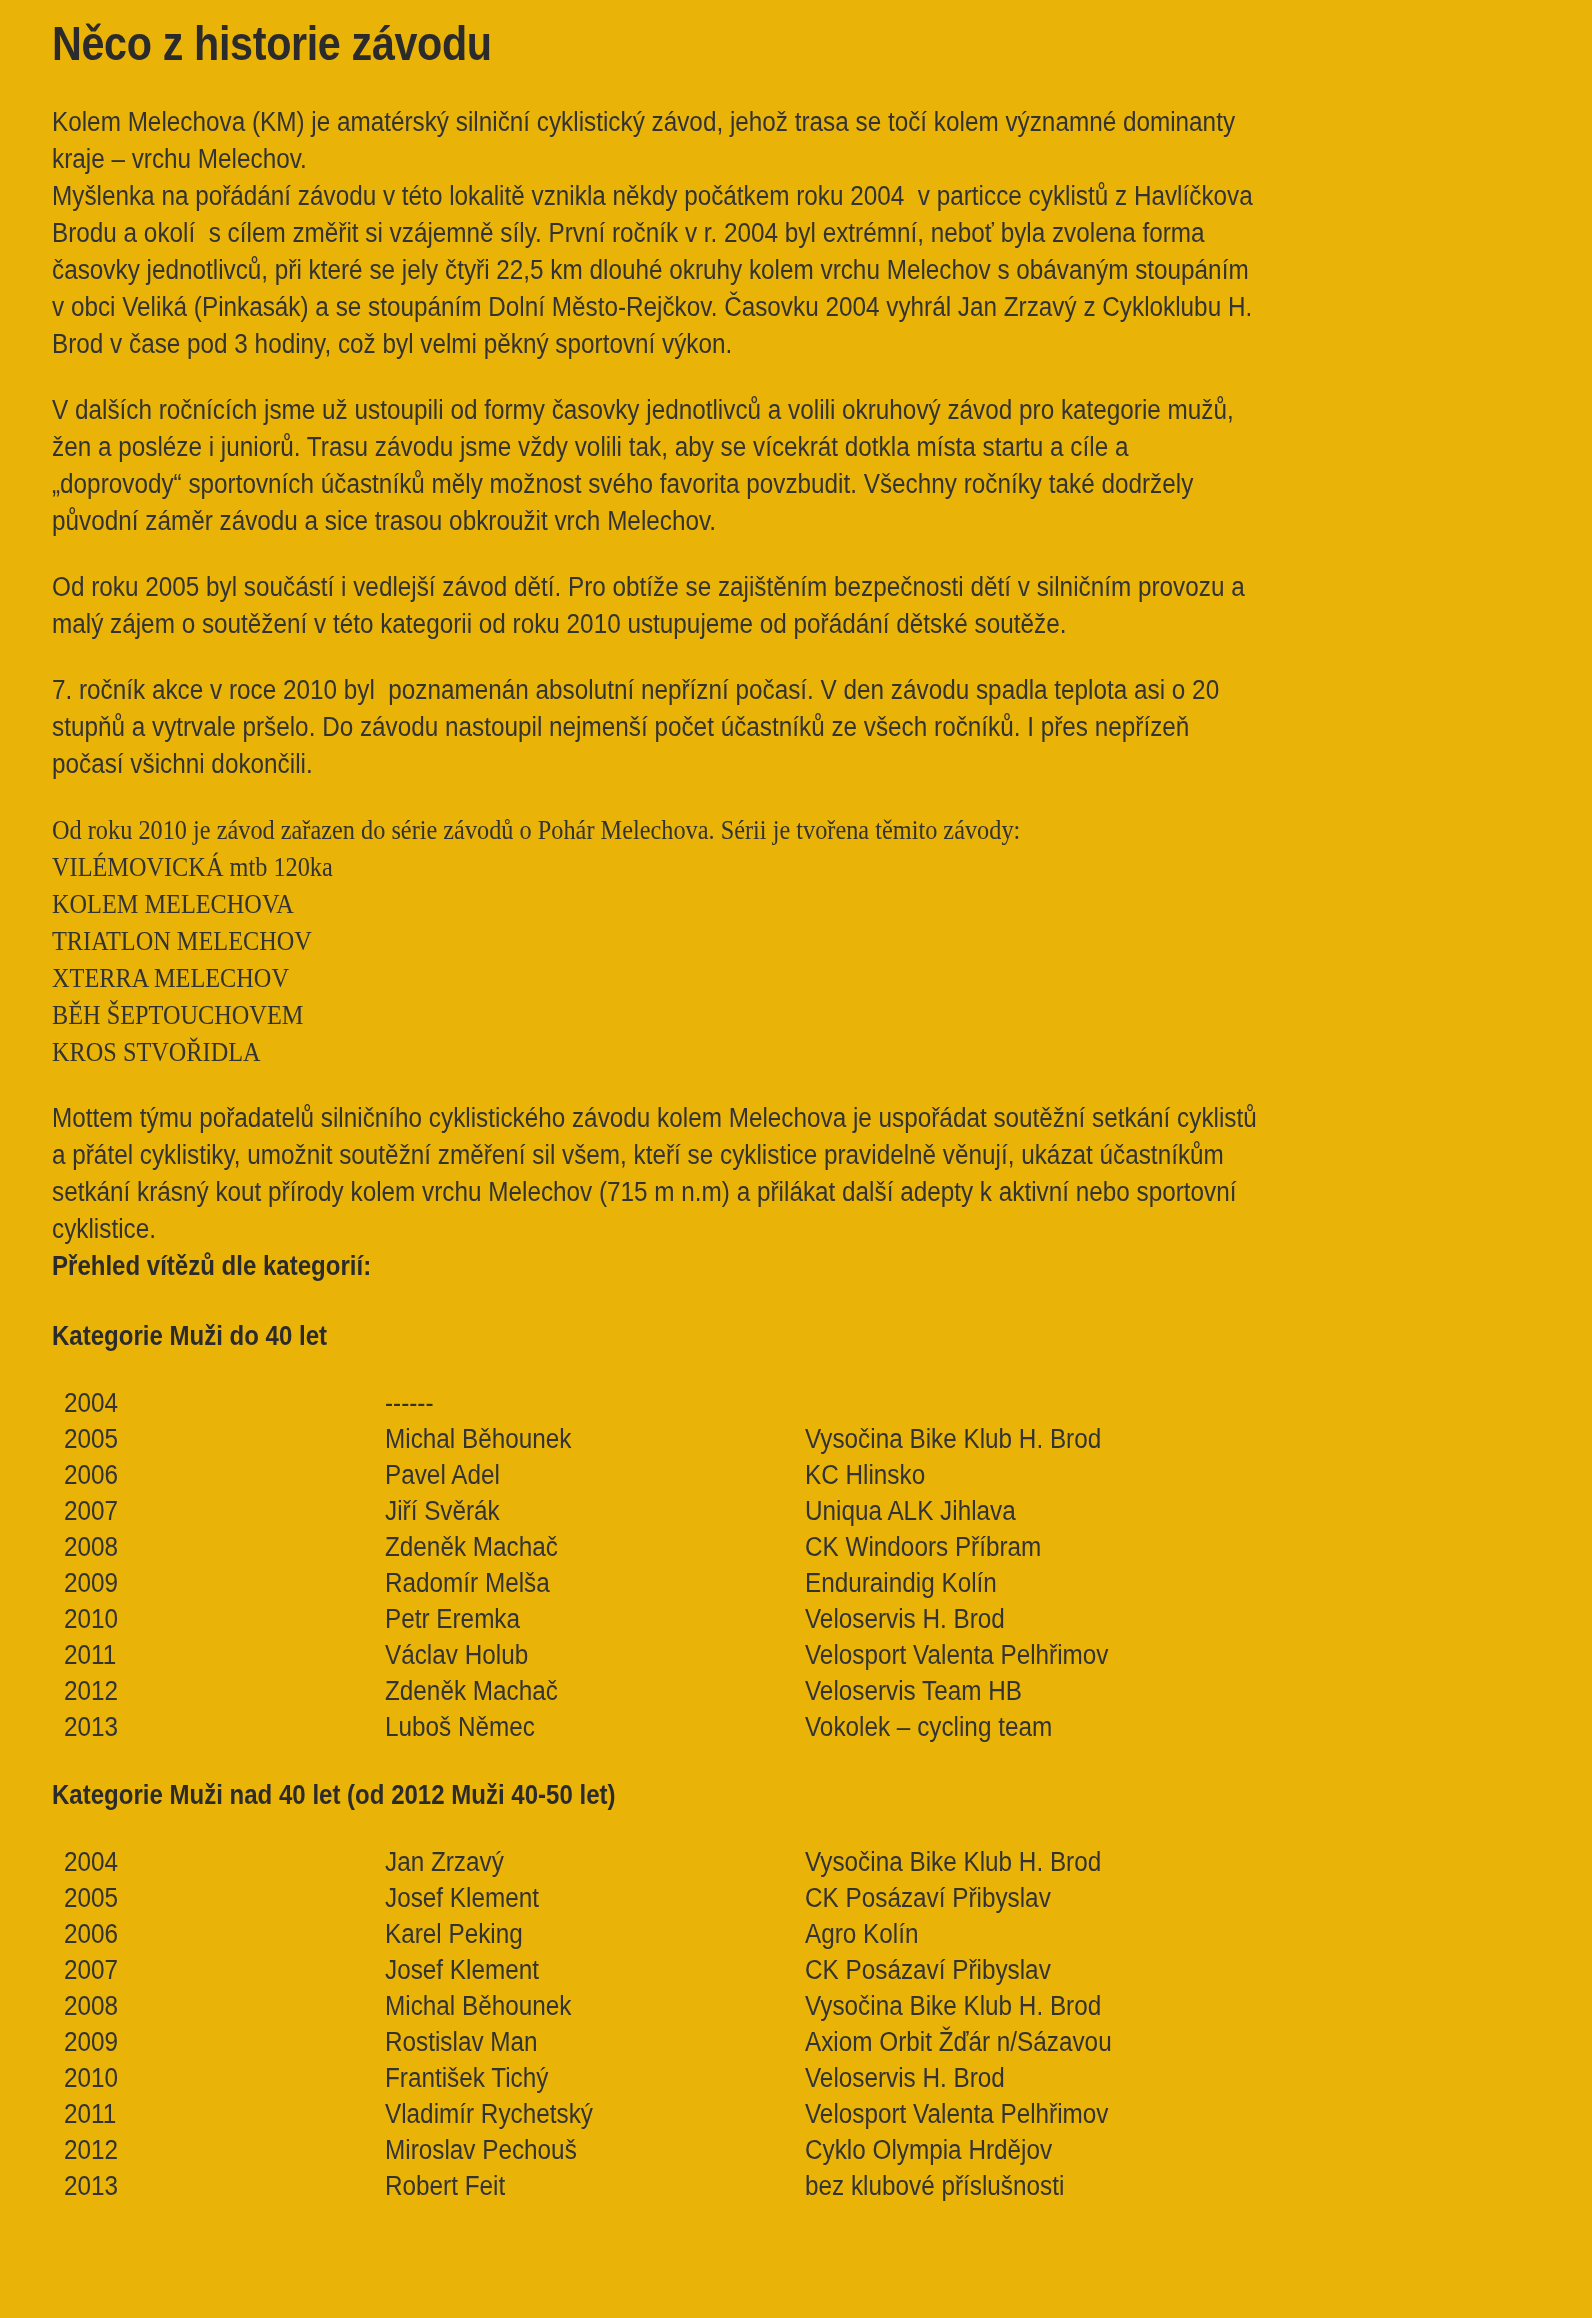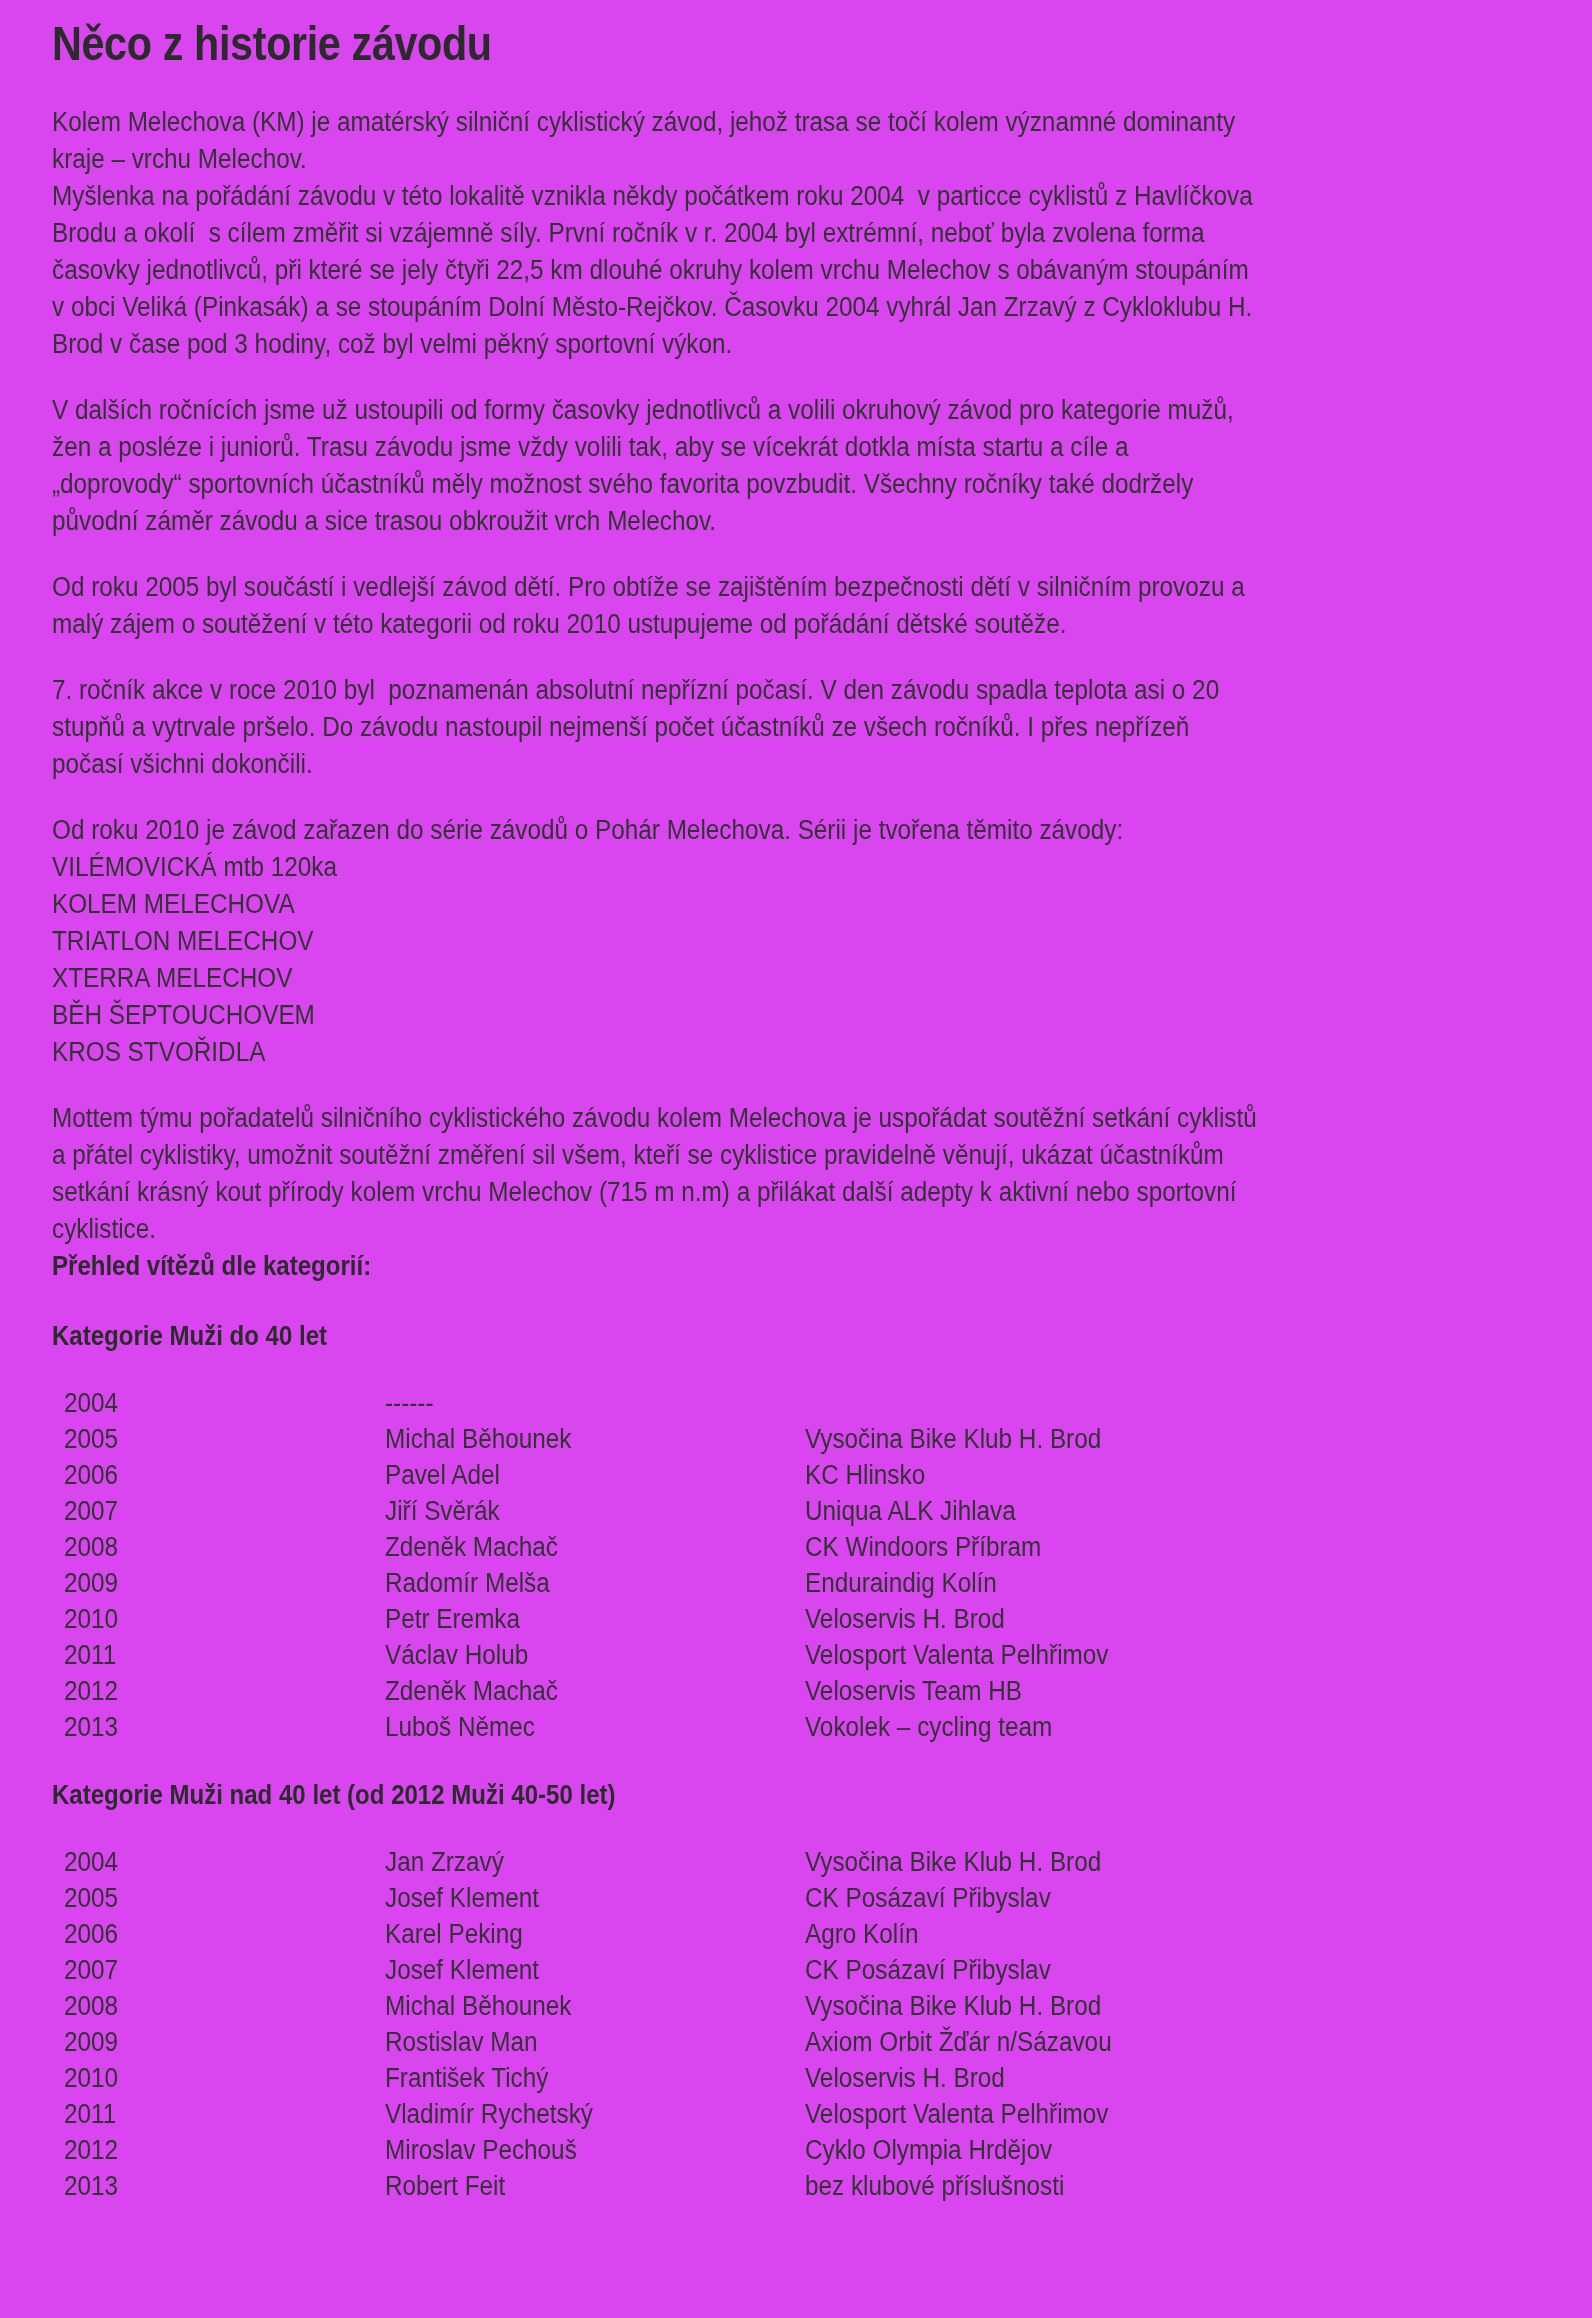--- a/index.html
+++ b/index.html
@@ -13,21 +13,21 @@
     min-height: 2319px;
     font-family: "Liberation Sans", "DejaVu Sans", sans-serif;
     color: #2d2d2d;
     -webkit-font-smoothing: antialiased;
   }
   .page {
     box-sizing: border-box;
     width: 1592px;
     min-height: 2319px;
     padding: 19px 65px 29px 52px;
-    background: #d946ef;
+    background: #eab308;
   }
 
   
   .doc-title {
     font-size: 48px;
     font-weight: 700;
     line-height: 1.05;
     letter-spacing: -0.4px;
     margin: 0 0 35px 0;
     color: #2b2b2b;
@@ -46,20 +46,21 @@
     transform: scaleX(0.9);
     transform-origin: left top;
     width: 111.1%;
   }
   .para:last-of-type { margin-bottom: 0; }
   .para .ln { display: block; white-space: pre-wrap; }
 
   
   .series-block {
     margin: 0 0 29px 0;
+    font-family: Liberation Serif, serif;
   }
   .series-intro {
     font-size: 27px;
     line-height: 37px;
     color: #333333;
     transform: scaleX(0.9);
     transform-origin: left top;
     width: 111.1%;
   }
   .series-list {

